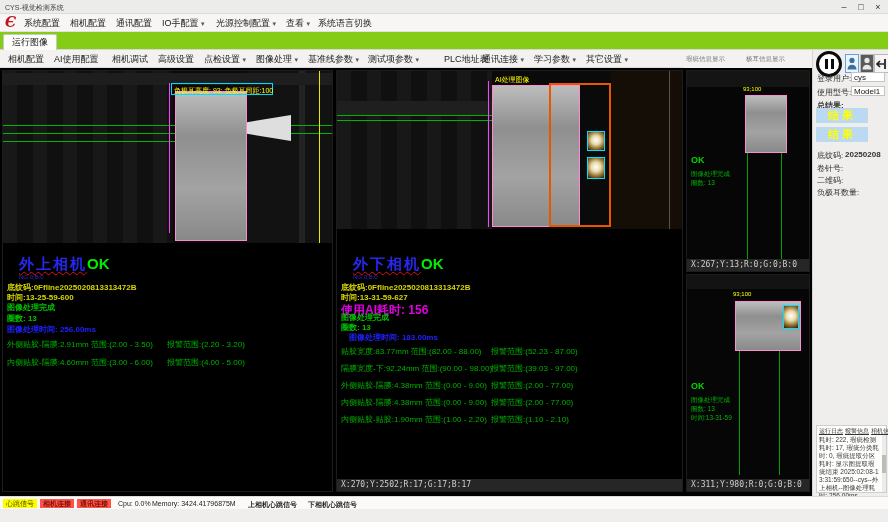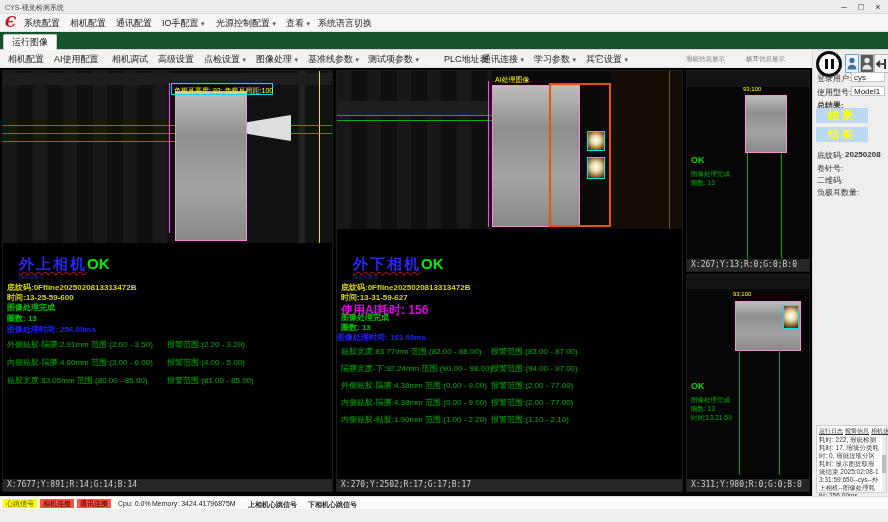--- a/index.html
+++ b/index.html
@@ -12,21 +12,21 @@
               border-bottom:1px solid #dcdcda; font-size:7px; color:#444; }
   #titlebar .ttl { position:absolute; left:5px; top:3px; }
   .winctl { position:absolute; top:1px; width:16px; height:12px; text-align:center; font-size:9px;
             line-height:12px; color:#333; cursor:default; }
   #menubar { position:absolute; left:0; top:14px; width:888px; height:18px; background:#f7f6f4;
              border-bottom:1px solid #e2e1de; }
   .logo { position:absolute; left:5px; top:0px; font-size:14px; font-weight:bold; font-style:italic;
           color:#c3121f; font-family:"DejaVu Serif",serif; }
   .menu-item { position:absolute; top:3px; font-size:9px; color:#222; white-space:nowrap; }
   .menu-item .chev { font-size:7px; color:#555; }
-  #tabstrip { position:absolute; left:0; top:32px; width:888px; height:18px; background:#14532d;
+  #tabstrip { position:absolute; left:0; top:32px; width:888px; height:18px; background:#84cc16;
               border-bottom:1px solid #d8d7d4; }
   .tab { position:absolute; left:3px; top:2px; height:16px; padding:0 8px; background:#fcfcfb;
          border:1px solid #c9c8c5; border-bottom:none; border-radius:2px 2px 0 0;
          font-size:9px; line-height:15px; color:#222; }
   #toolbar { position:absolute; left:0; top:50px; width:888px; height:18px; background:#f3f2f0;
              border-bottom:1px solid #dddcd9; }
   .tool-item { position:absolute; top:3px; font-size:9px; color:#222; white-space:nowrap; }
   .tool-item .chev { font-size:7px; color:#555; }
   #view-toggles { position:absolute; left:684px; top:50px; width:128px; height:18px; background:#f3f2f0; }
   .toggle-lbl { position:absolute; top:5px; font-size:6.5px; color:#777; white-space:nowrap; }
@@ -174,25 +174,20 @@
       <div class="gline" style="left:4px;top:242px">圈数: 13</div>
       <div class="bline" style="left:4px;top:253px">图像处理时间: 256.00ms</div>
       <div class="meas-row" style="top:268px">
         <span>外侧贴胶-隔膜:2.91mm 范围:(2.00 - 3.50)</span>
         <span class="al">报警范围:(2.20 - 3.20)</span>
       </div>
       <div class="meas-row" style="top:286px">
         <span>内侧贴胶-隔膜:4.60mm 范围:(3.00 - 6.00)</span>
         <span class="al">报警范围:(4.00 - 5.00)</span>
       </div>
-      <div class="meas-row" style="top:304px">
-        <span>贴胶宽度:83.05mm 范围:(80.00 - 86.00)</span>
-        <span class="al">报警范围:(81.00 - 85.00)</span>
-      </div>
-      <div class="coord-bar">X:7677;Y:891;R:14;G:14;B:14</div>
     </div>
 
     <div class="cam-panel cp" style="left:336px;top:2px;width:347px;height:422px">
       <div class="cam-img" style="width:347px;height:158px">
         <div class="machine stripes" style="left:0;top:0;width:155px;height:158px"></div>
         <div class="machine" style="left:0;top:30px;width:155px;height:14px;background:#1f1f1f"></div>
         <div class="machine" style="left:274px;top:0;width:73px;height:158px;background:#140e07"></div>
         <div class="vline" style="left:332px;top:0;height:158px;background:#5a5247"></div>
         <div class="film" style="left:155px;top:14px;width:88px;height:142px"></div>
         <div style="position:absolute;left:212px;top:12px;width:62px;height:144px;border:2px solid #e85600"></div>
@@ -205,28 +200,28 @@
       </div>
       <div class="cam-title" style="left:16px;top:184px">
         <span>外下相机</span><span class="okflag">OK</span>
       </div>
       <div class="cam-sub" style="left:16px;top:203px">NG:0;B:0</div>
       <div class="yline" style="left:4px;top:211px">底纹码:0Ffline2025020813313472B</div>
       <div class="yline" style="left:4px;top:221px">时间:13-31-59-627</div>
       <div class="mgline" style="left:4px;top:231px">使用AI耗时: 156</div>
       <div class="gline" style="left:4px;top:241px">图像处理完成</div>
       <div class="gline" style="left:4px;top:251px">圈数: 13</div>
-      <div class="bline" style="left:0;top:261px">图像处理时间: 183.00ms</div>
+      <div class="bline" style="left:12px;top:261px">图像处理时间: 183.00ms</div>
       <div class="meas-row" style="top:275px">
         <span>贴胶宽度:83.77mm 范围:(82.00 - 88.00)</span>
-        <span class="al">报警范围:(83.00 - 87.00)</span>
+        <span class="al">报警范围:(52.23 - 87.00)</span>
       </div>
       <div class="meas-row" style="top:292px">
         <span>隔膜宽度-下:92.24mm 范围:(90.00 - 98.00)</span>
-        <span class="al">报警范围:(94.00 - 97.00)</span>
+        <span class="al">报警范围:(39.03 - 97.00)</span>
       </div>
       <div class="meas-row" style="top:309px">
         <span>外侧贴胶-隔膜:4.38mm 范围:(0.00 - 9.00)</span>
         <span class="al">报警范围:(2.00 - 77.00)</span>
       </div>
       <div class="meas-row" style="top:326px">
         <span>内侧贴胶-隔膜:4.38mm 范围:(0.00 - 9.00)</span>
         <span class="al">报警范围:(2.00 - 77.00)</span>
       </div>
       <div class="meas-row" style="top:343px">

